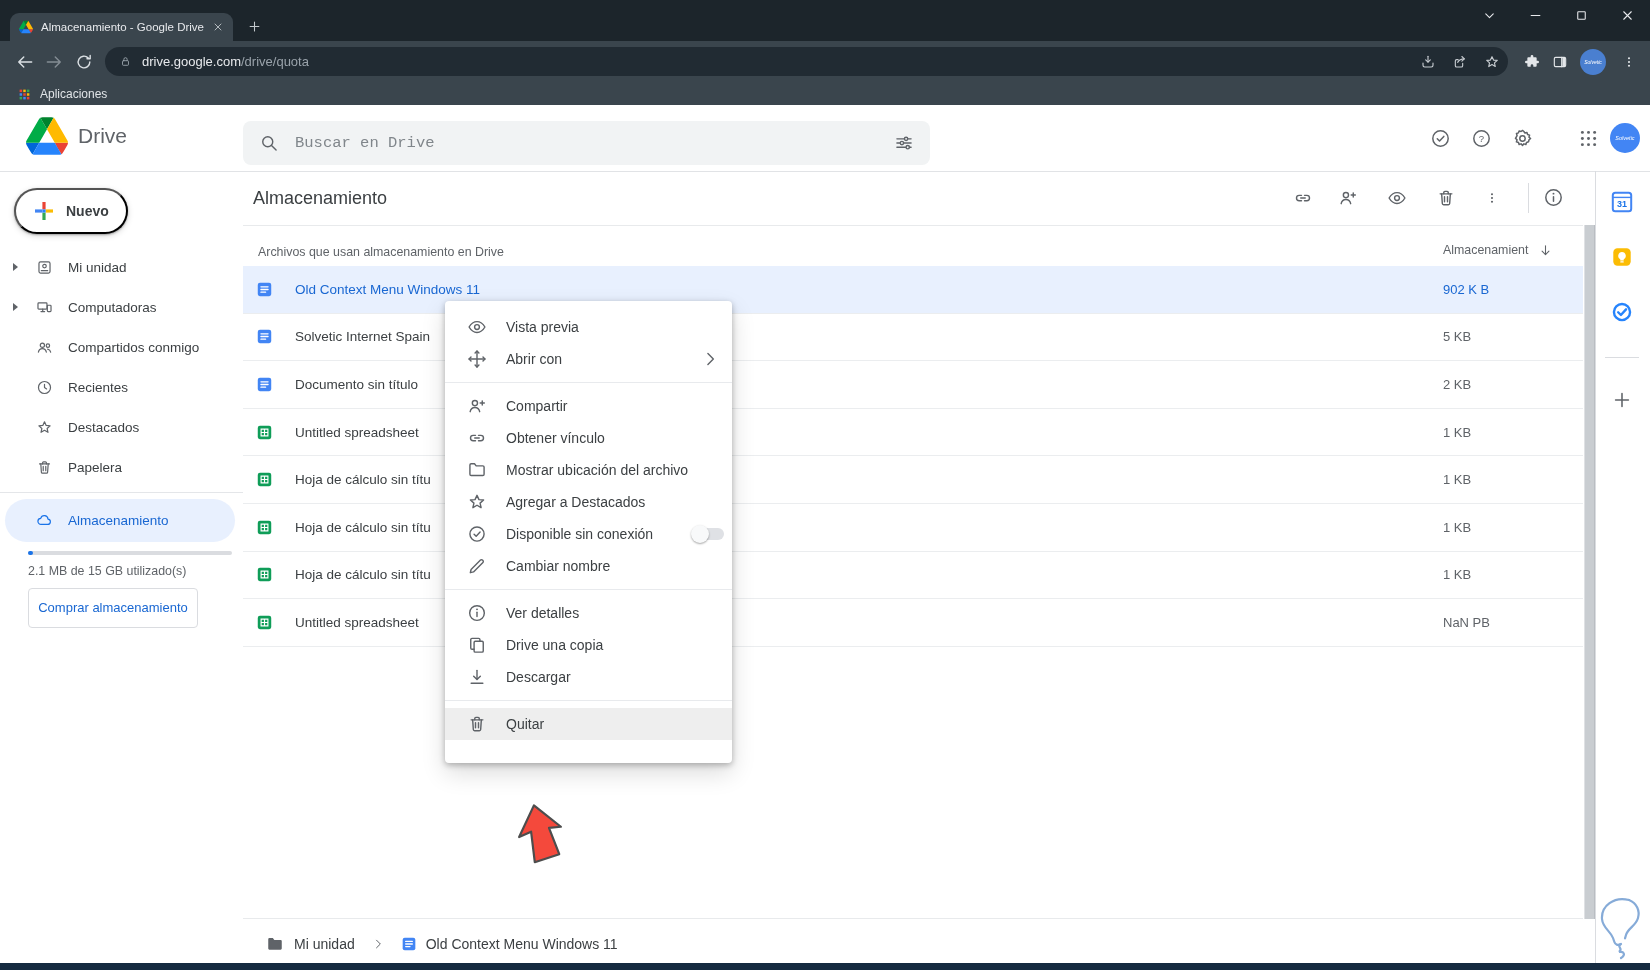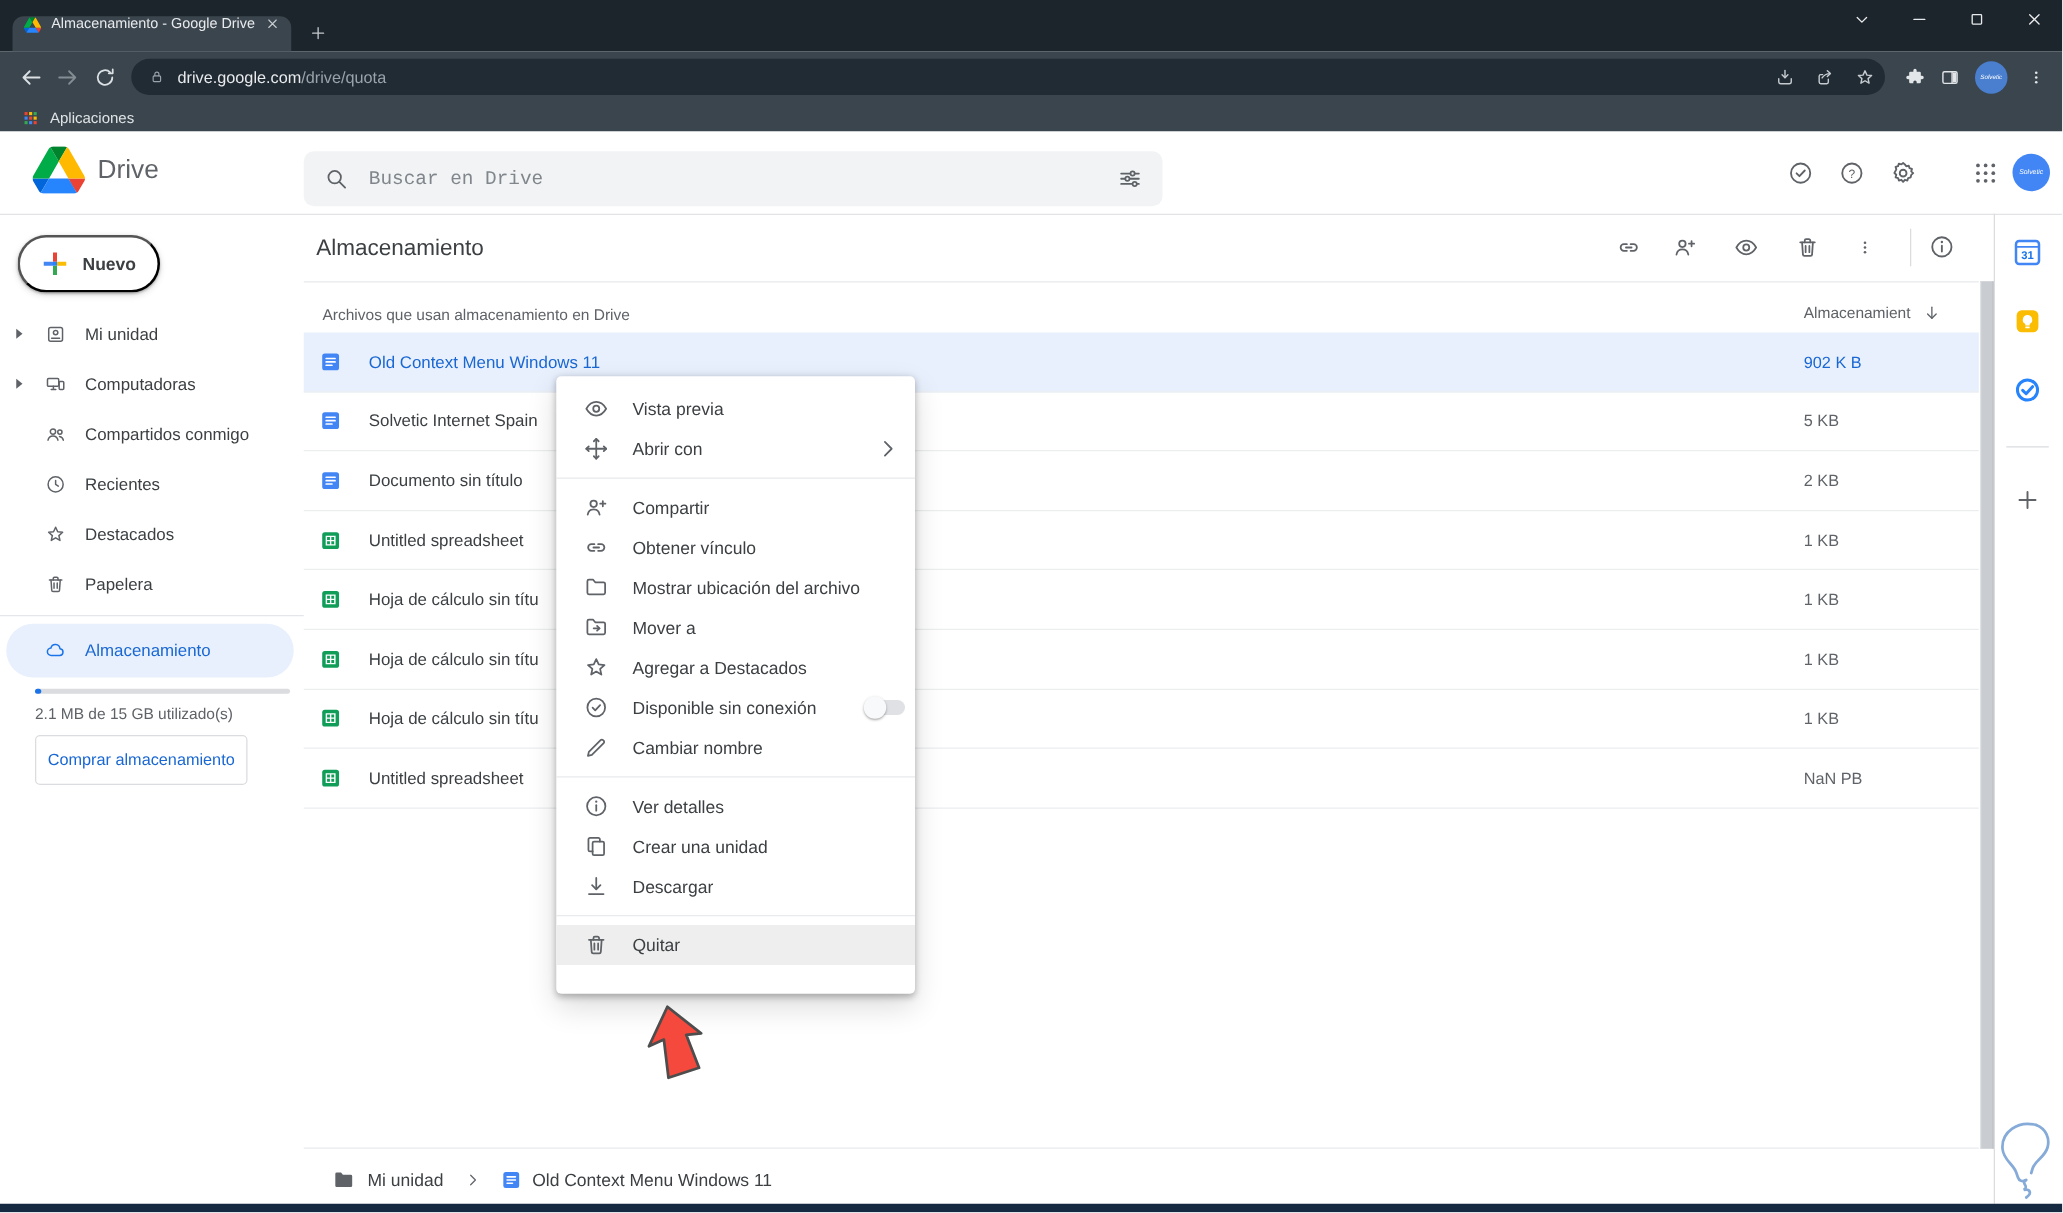--- a/index.html
+++ b/index.html
@@ -5,21 +5,21 @@
 <style>
   *{margin:0;padding:0;box-sizing:border-box}
   html,body{width:1650px;height:970px;overflow:hidden}
   body{font-family:"Liberation Sans","DejaVu Sans",sans-serif;background:#fff}
   #stage{position:relative;width:1650px;height:970px;background:#fff;overflow:hidden}
   .ic{display:inline-block;line-height:0}
   .ic svg{width:100%;height:100%;display:block}
 
   
   #titlebar{position:absolute;left:0;top:0;width:1650px;height:41px;background:#1c252b}
-  #tab{position:absolute;left:10px;top:13px;width:223px;height:28px;background:#3a454d;border-radius:9px 9px 0 0;display:flex;align-items:flex-start;padding:0 9px;color:#e8eaed}
+  #tab{position:absolute;left:10px;top:13px;width:223px;height:28px;background:#3a454d;border-radius:9px 9px 0 0;display:flex;align-items:center;padding:0 9px;color:#e8eaed}
   #tab .favicon{width:14px;height:14px;flex:0 0 14px}
   #tab .tab-title{flex:1;font-size:11.5px;margin-left:8px;white-space:nowrap;overflow:hidden}
   #tab .tab-close{width:12px;height:12px;color:#c7cdd1;flex:0 0 12px}
   #newtab{position:absolute;left:247px;top:19px;width:15px;height:15px;color:#c3c9cd}
   #win-controls{position:absolute;right:0;top:0;height:30px;display:flex}
   #win-controls .wc{width:46px;height:30px;display:flex;align-items:center;justify-content:center;color:#e8eaed}
   #win-controls .wc .ic{width:15px;height:15px}
   #chrome-top{position:absolute;left:0;top:41px;width:1650px;height:64px;background:#3a454d}
   .navbtn{position:absolute;width:20px;height:20px;top:52px;color:#dbe0e4}
   #url-pill{position:absolute;left:105px;top:47px;width:1403px;height:29px;border-radius:15px;background:#212b33;display:flex;align-items:center;padding:0 14px}
@@ -658,30 +658,20 @@
         <span class="ic ">
           <svg viewBox="0 0 24 24" fill="none" stroke="currentColor" stroke-width="1.7" stroke-linecap="round" stroke-linejoin="round">
             <path d="M3.5 6A1.5 1.5 0 0 1 5 4.5h4l2 2.5h8A1.5 1.5 0 0 1 20.5 8.5V17a1.5 1.5 0 0 1-1.5 1.5H5A1.5 1.5 0 0 1 3.5 17Z"></path>
           </svg>
         </span>
         <span class="mlabel">Mostrar ubicación del archivo</span>
       </div>
       <div class="menu-item">
         <span class="ic ">
           <svg viewBox="0 0 24 24" fill="none" stroke="currentColor" stroke-width="1.7" stroke-linecap="round" stroke-linejoin="round">
-            <path d="M3.5 6A1.5 1.5 0 0 1 5 4.5h4l2 2.5h8A1.5 1.5 0 0 1 20.5 8.5V17a1.5 1.5 0 0 1-1.5 1.5H5A1.5 1.5 0 0 1 3.5 17Z"></path>
-            <path d="M9.5 12.8h5.6"></path>
-            <path d="m12.8 10.5 2.3 2.3-2.3 2.3"></path>
-          </svg>
-        </span>
-        <span class="mlabel">Mover a</span>
-      </div>
-      <div class="menu-item">
-        <span class="ic ">
-          <svg viewBox="0 0 24 24" fill="none" stroke="currentColor" stroke-width="1.7" stroke-linecap="round" stroke-linejoin="round">
             <path d="m12 4 2.35 5.1 5.55.55-4.2 3.7 1.2 5.45L12 15.9l-4.9 2.9 1.2-5.45-4.2-3.7 5.55-.55Z"></path>
           </svg>
         </span>
         <span class="mlabel">Agregar a Destacados</span>
       </div>
       <div class="menu-item">
         <span class="ic ">
           <svg viewBox="0 0 24 24" fill="none" stroke="currentColor" stroke-width="1.7" stroke-linecap="round" stroke-linejoin="round">
             <circle cx="12" cy="12" r="8.5"></circle>
             <path d="m8.5 12.2 2.5 2.5 4.7-5"></path>
@@ -711,21 +701,21 @@
         </span>
         <span class="mlabel">Ver detalles</span>
       </div>
       <div class="menu-item">
         <span class="ic ">
           <svg viewBox="0 0 24 24" fill="none" stroke="currentColor" stroke-width="1.7" stroke-linecap="round" stroke-linejoin="round">
             <rect x="8.5" y="7.5" width="11" height="13" rx="1.4"></rect>
             <path d="M15.5 7.5v-2A1.5 1.5 0 0 0 14 4H6A1.5 1.5 0 0 0 4.5 5.5v10A1.5 1.5 0 0 0 6 17h2.5"></path>
           </svg>
         </span>
-        <span class="mlabel">Crear una unidad</span>
+        <span class="mlabel">Drive una copia</span>
       </div>
       <div class="menu-item">
         <span class="ic ">
           <svg viewBox="0 0 24 24" fill="none" stroke="currentColor" stroke-width="1.7" stroke-linecap="round" stroke-linejoin="round">
             <path d="M12 4v10.5"></path>
             <path d="m8 11 4 4 4-4"></path>
             <path d="M5 19.5h14"></path>
           </svg>
         </span>
         <span class="mlabel">Descargar</span>

